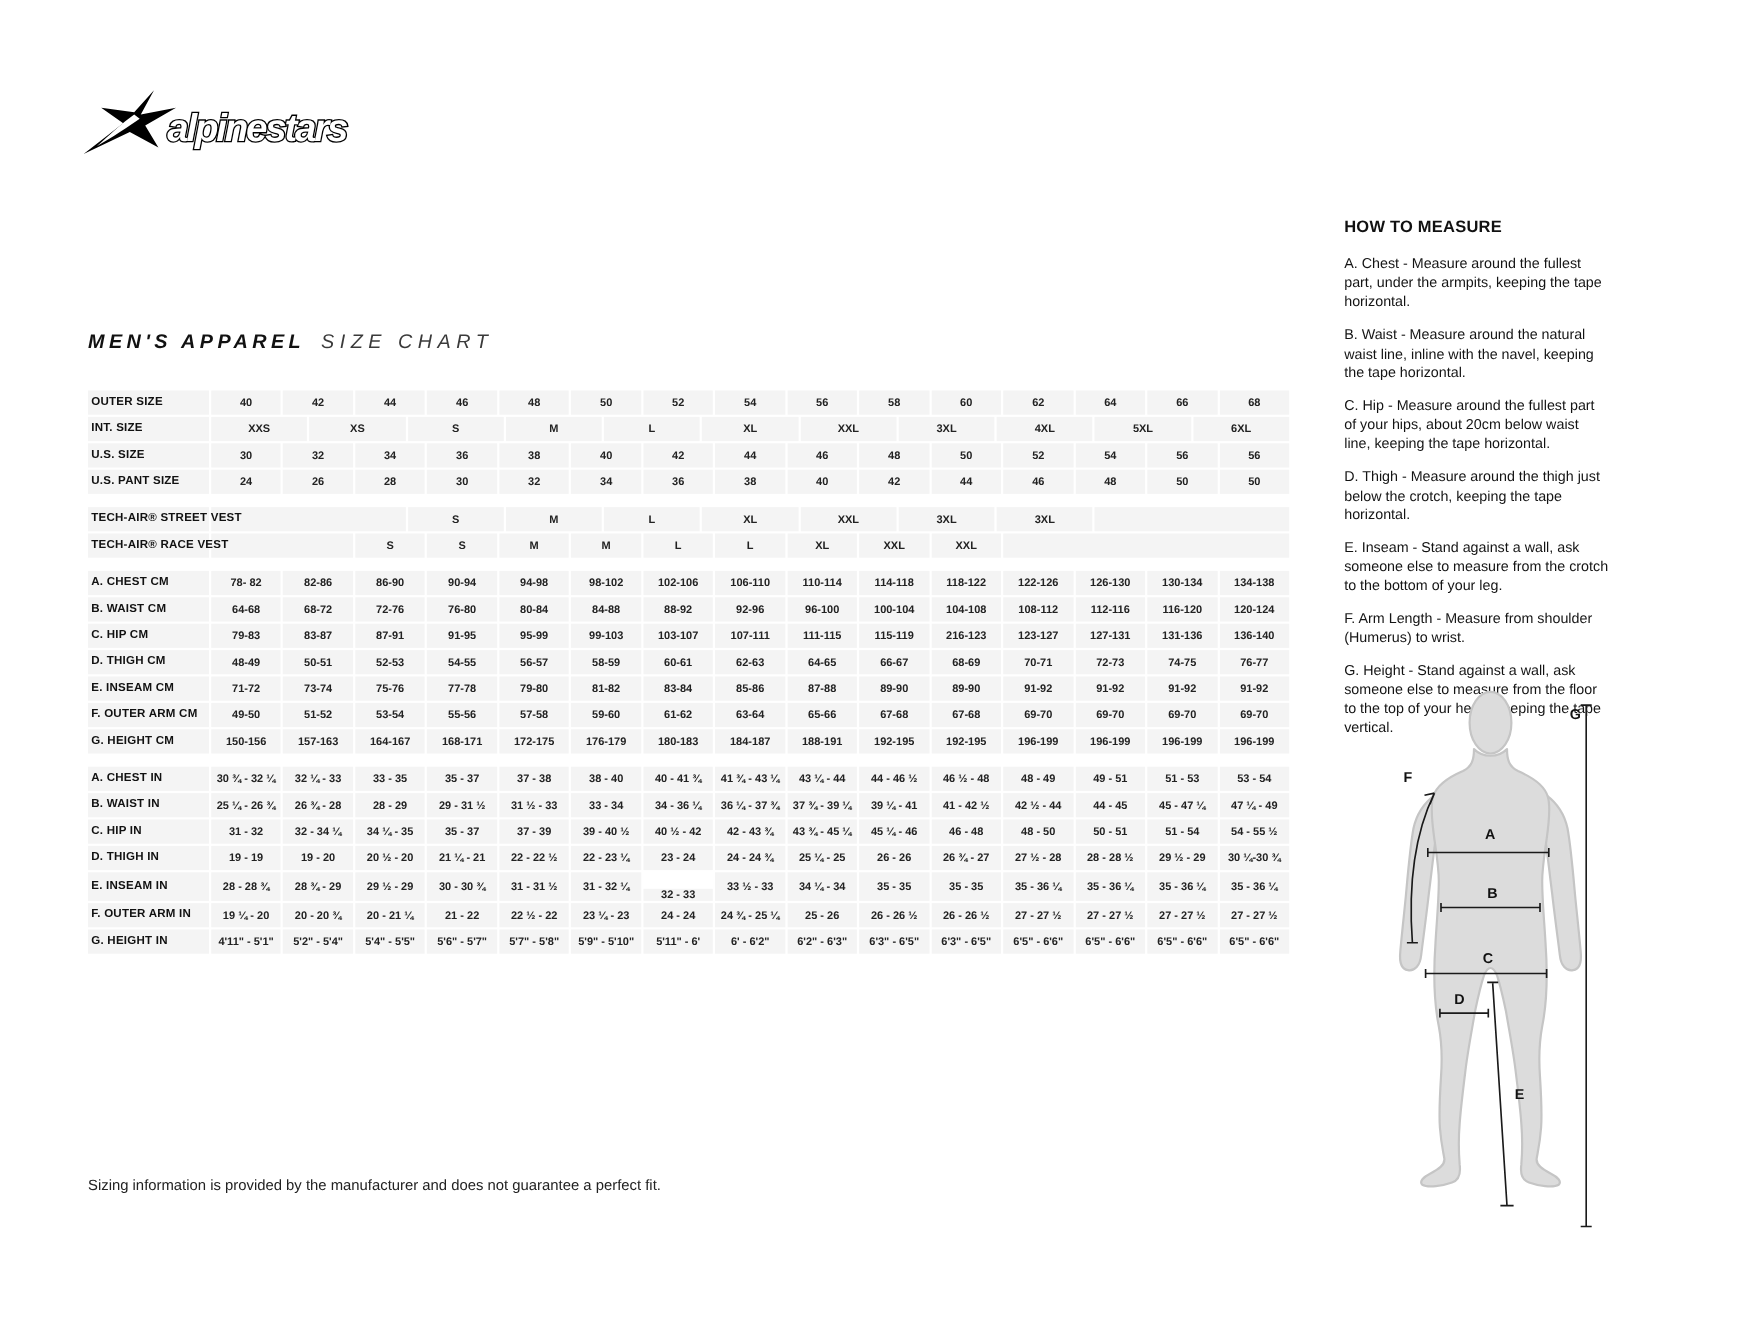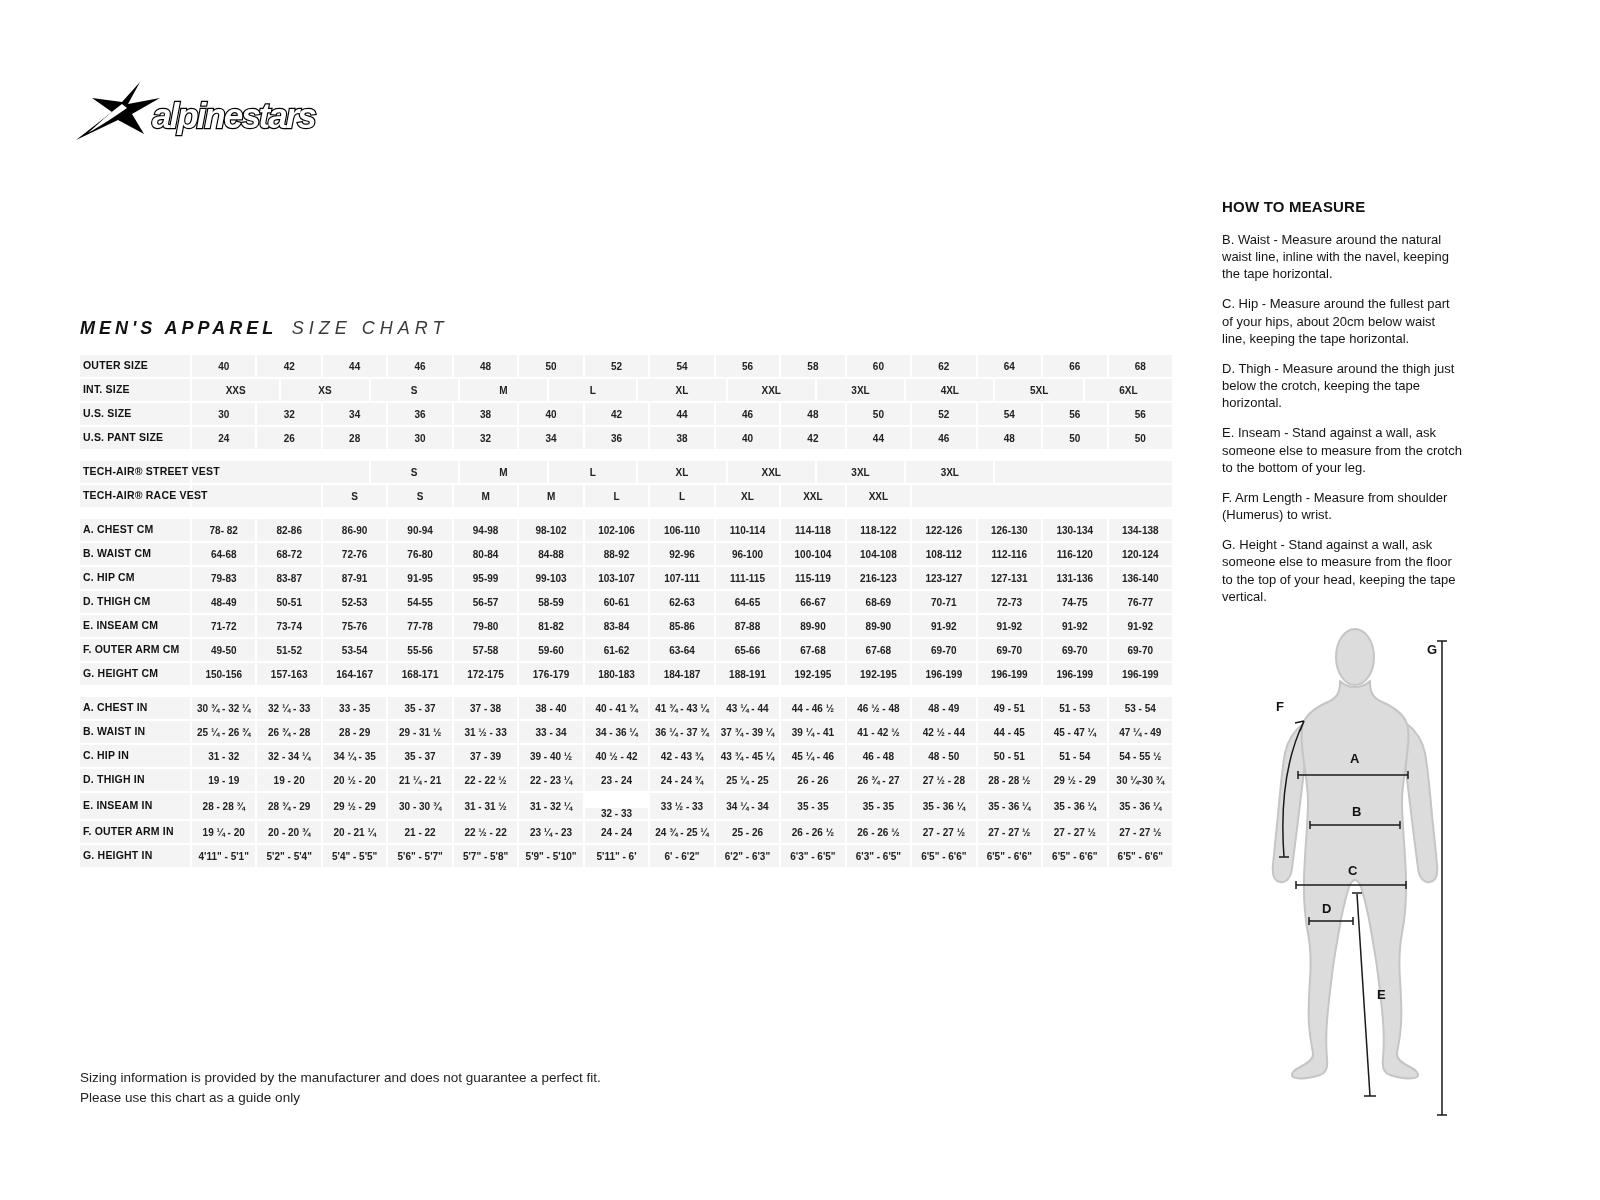--- a/index.html
+++ b/index.html
@@ -3,21 +3,21 @@
 <meta charset="utf-8">
 <style>
   html,body{margin:0;padding:0;background:#fff;}
   .page{position:relative;width:1600px;height:1200px;background:#fff;overflow:hidden;
         font-family:"Liberation Sans","DejaVu Sans",sans-serif;color:#1c1c1c;}
 
   
   .logo{position:absolute;left:72px;top:80px;}
 
   
-  .title{position:absolute;left:80px;top:318px;white-space:nowrap;}
+  .title{position:absolute;left:80px;top:300px;white-space:nowrap;}
   .title .main{font-style:italic;font-weight:800;font-size:18px;letter-spacing:4px;color:#111;}
   .title .sub{font-style:italic;font-weight:400;font-size:18px;letter-spacing:5px;color:#3a3a3a;margin-left:10px;}
 
   
   .size-table{position:absolute;left:80px;top:355px;width:1092px;}
   .tsec{margin-bottom:12px;}
   .trow{display:grid;grid-template-columns:110px repeat(165,1fr);column-gap:2px;
         margin-bottom:2px;min-height:22px;}
   .tlabel{background:#f4f4f4;display:flex;align-items:center;font-weight:700;
           font-size:10.5px;line-height:1.1;letter-spacing:.2px;padding-left:3px;color:#111;}
@@ -406,20 +406,21 @@
           <div class="tcell" style="grid-column: 123 / span 11;">6'5" - 6'6"</div>
           <div class="tcell" style="grid-column: 134 / span 11;">6'5" - 6'6"</div>
           <div class="tcell" style="grid-column: 145 / span 11;">6'5" - 6'6"</div>
           <div class="tcell" style="grid-column: 156 / span 11;">6'5" - 6'6"</div>
         </div>
       </div>
     </div>
 
   <div class="measure">
     <h3>HOW TO MEASURE</h3>
+    <p>A. Chest - Measure around the fullest part, under the armpits, keeping the tape horizontal.</p>
     <p>B. Waist - Measure around the natural waist line, inline with the navel, keeping the tape horizontal.</p>
     <p>C. Hip - Measure around the fullest part of your hips, about 20cm below waist line, keeping the tape horizontal.</p>
     <p>D. Thigh - Measure around the thigh just below the crotch, keeping the tape horizontal.</p>
     <p>E. Inseam - Stand against a wall, ask someone else to measure from the crotch to the bottom of your leg.</p>
     <p>F. Arm Length - Measure from shoulder (Humerus) to wrist.</p>
     <p>G. Height - Stand against a wall, ask someone else to measure from the floor to the top of your head, keeping the tape vertical.</p>
   </div>
 
   <div class="figure">
     <svg width="330" height="515" viewBox="0 0 330 515">
@@ -473,16 +474,15 @@
         <text x="64" y="300">D</text>
         <text x="119" y="386">E</text>
         <text x="18" y="98">F</text>
         <text x="169" y="41">G</text>
       </g>
     </svg>
   </div>
 
   <div class="footer">
     <div>Sizing information is provided by the manufacturer and does not guarantee a perfect fit.</div>
-    <div>Please use this chart as a guide only</div>
   </div>
 
 </div>
 
 </body></html>

